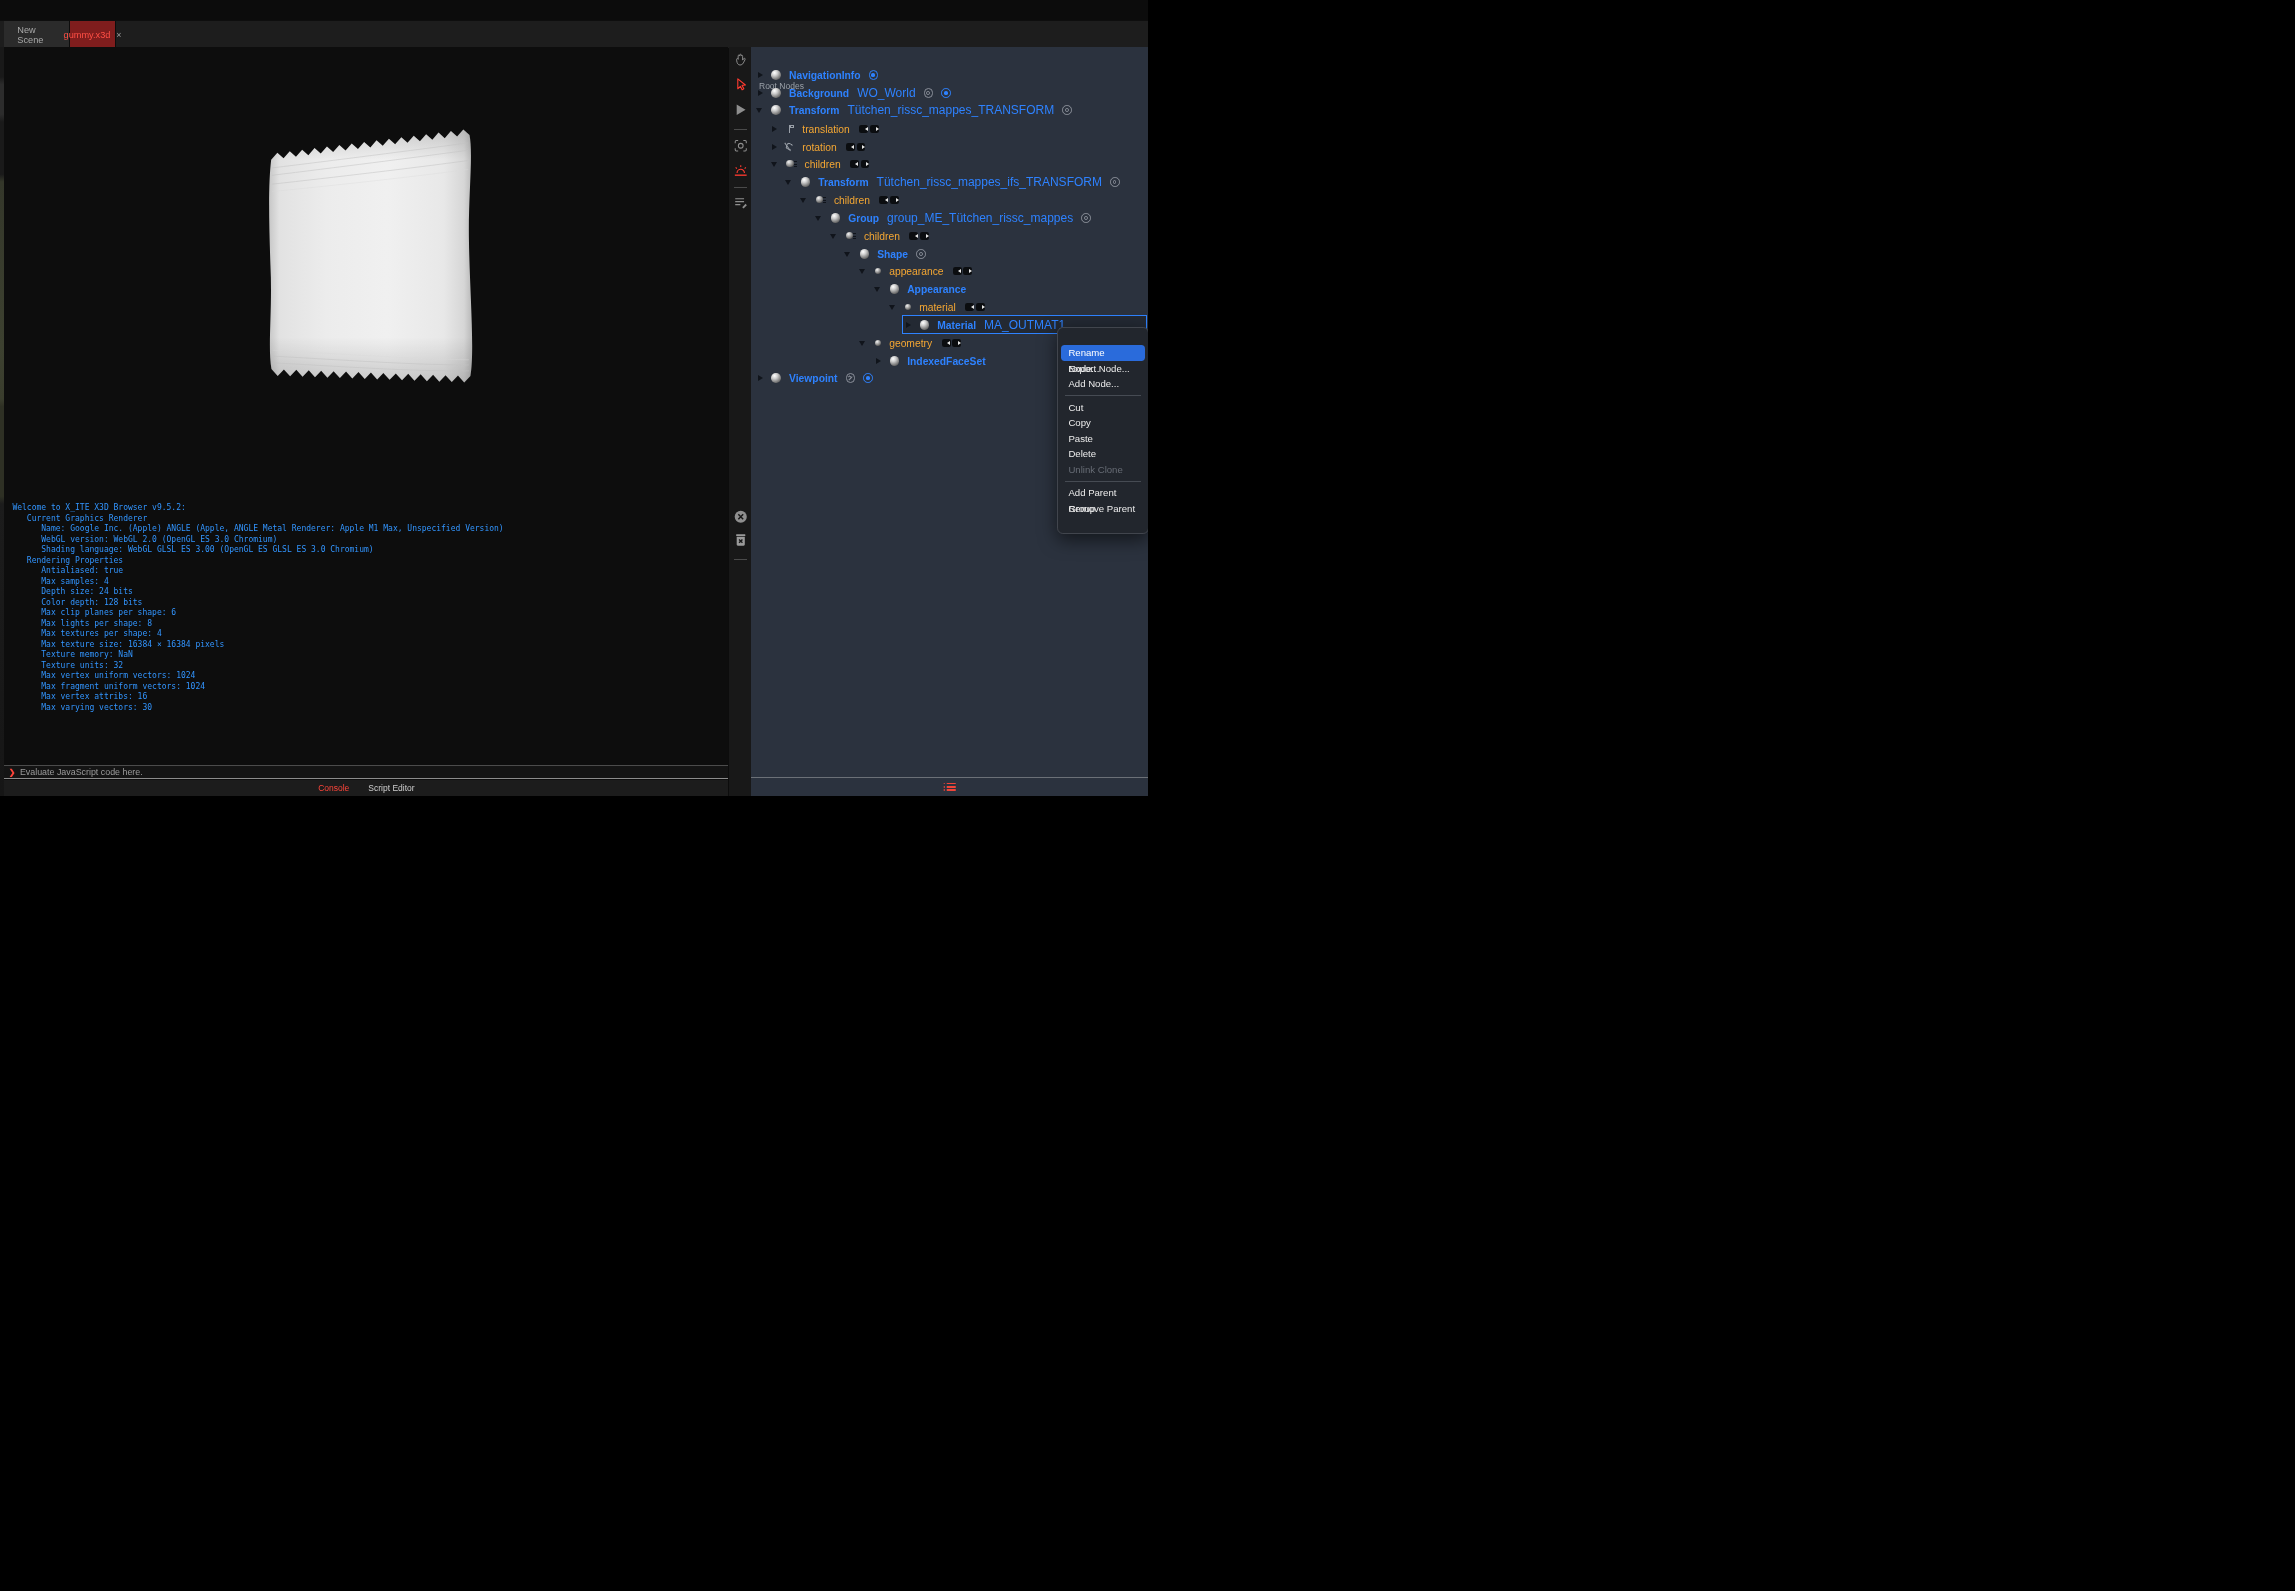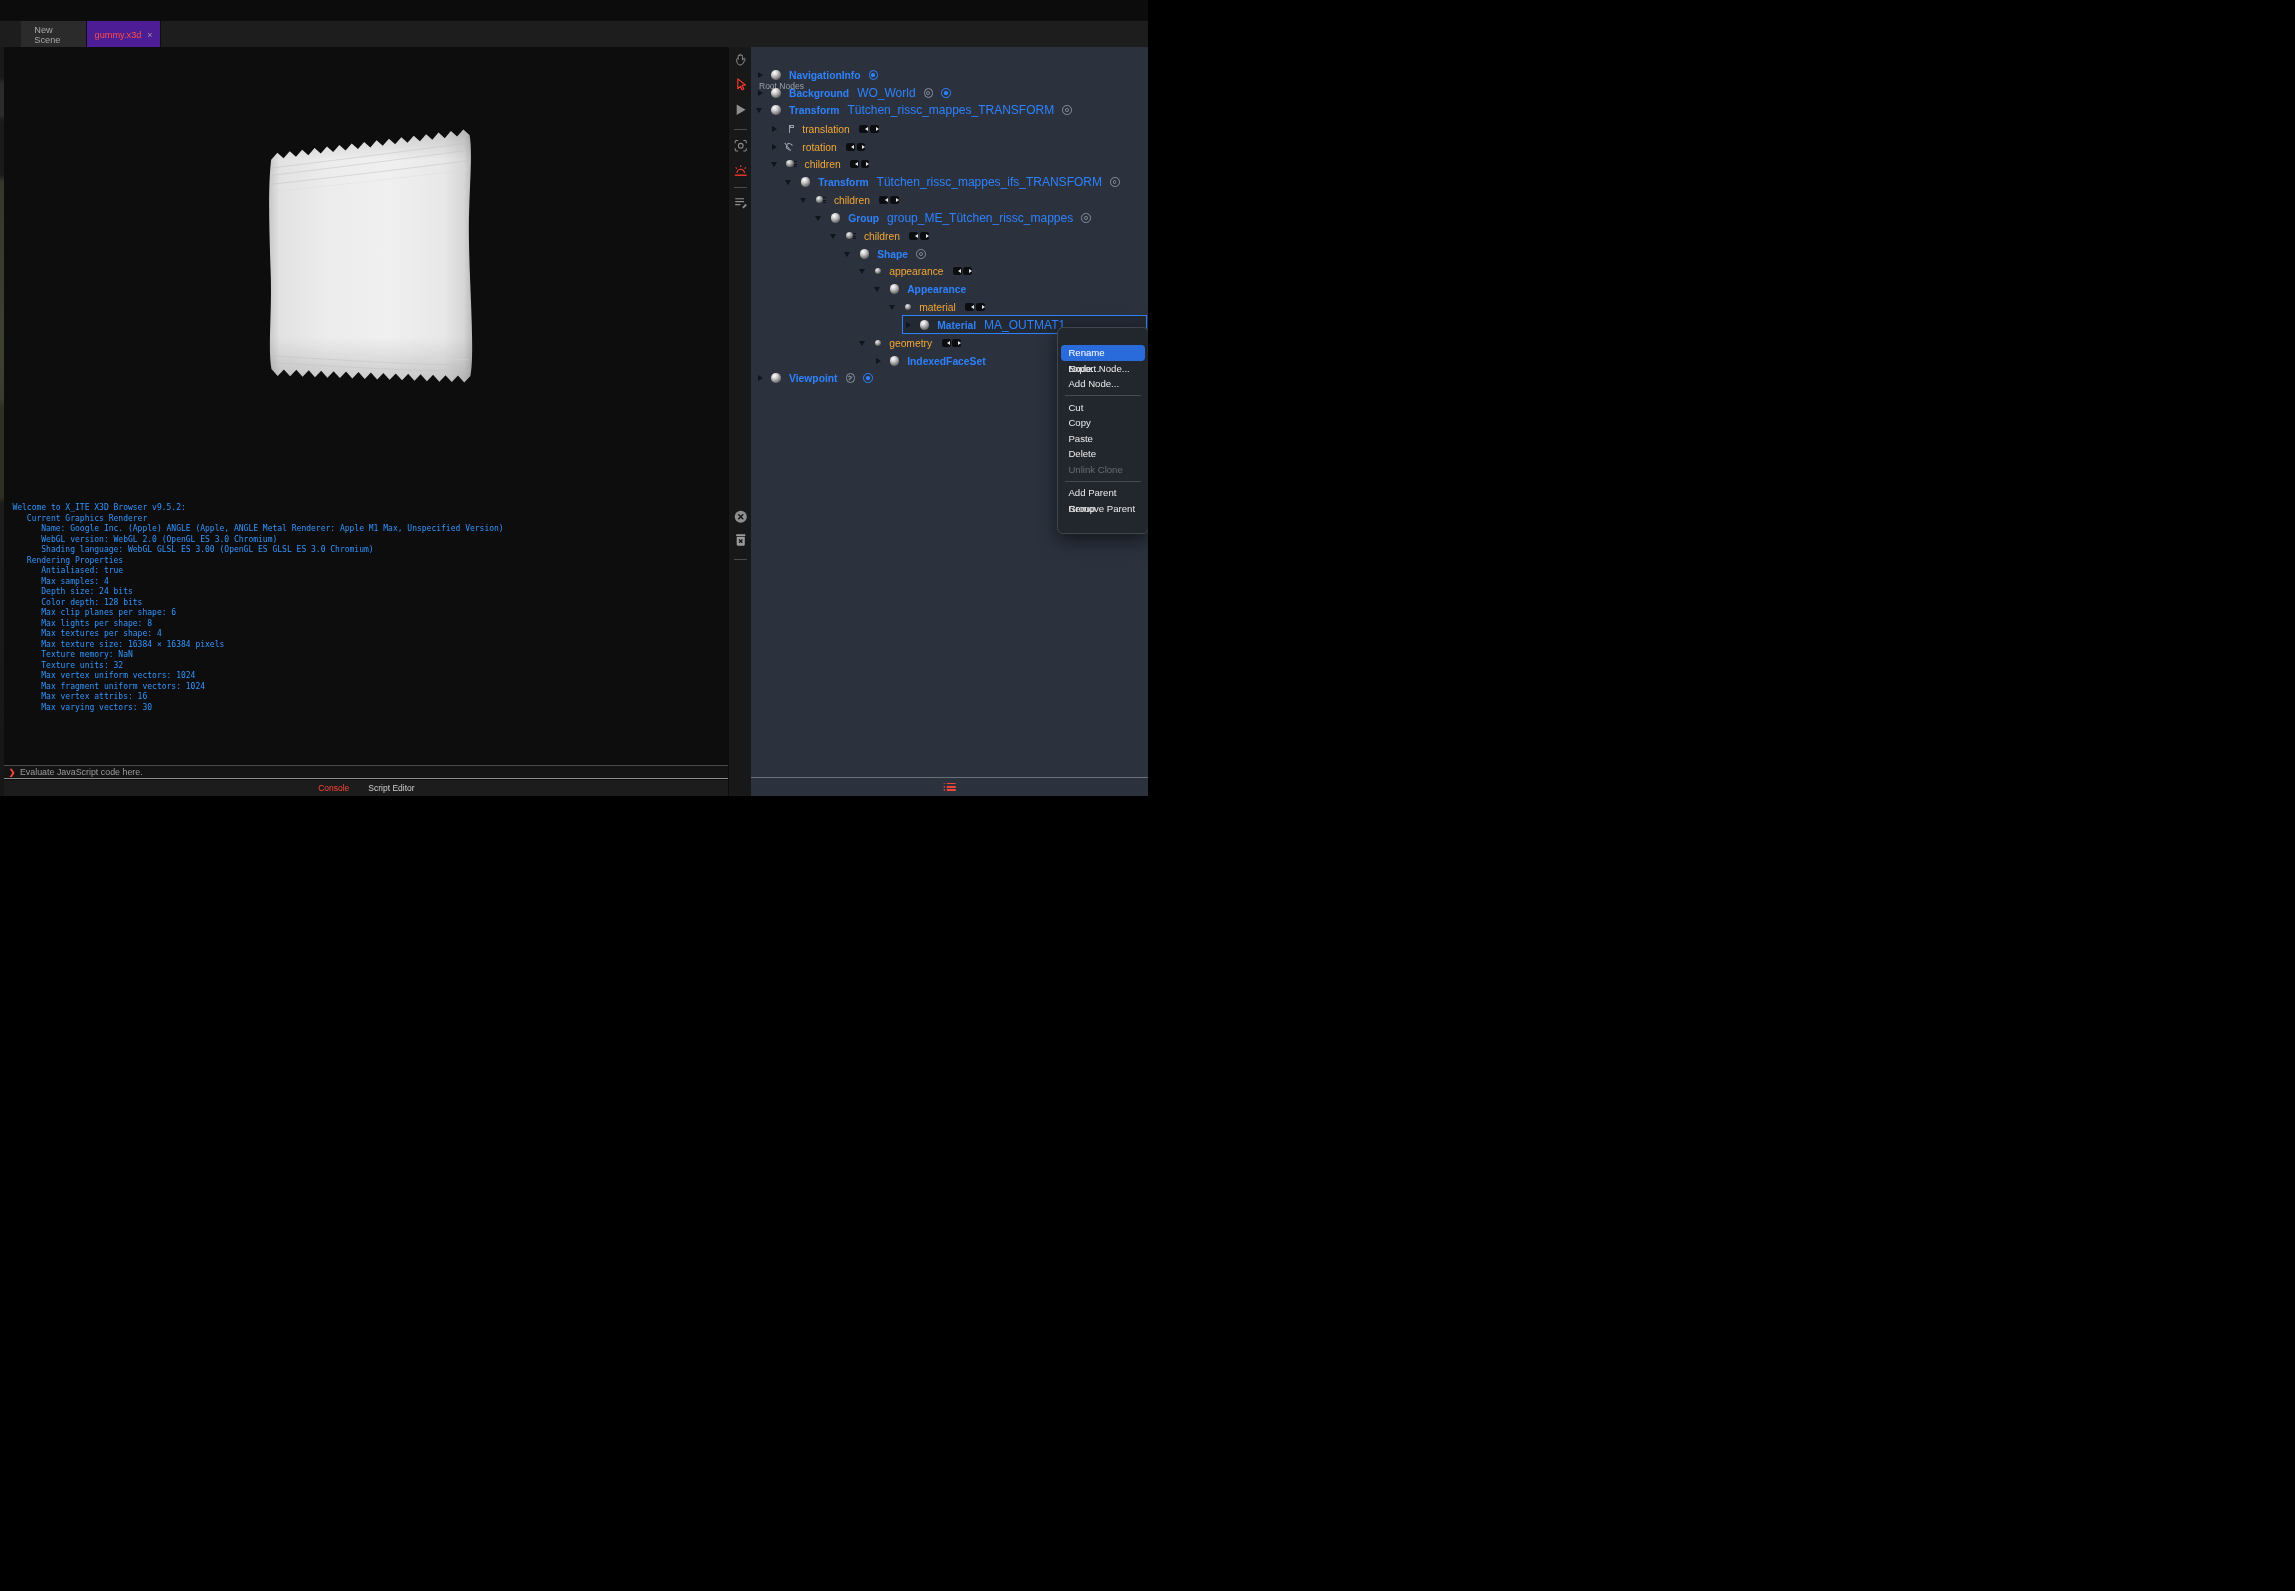--- a/index.html
+++ b/index.html
@@ -12,22 +12,22 @@
   .light{width:8.9px;height:8.9px;border-radius:50%;}
   .light.red{background:#f4645c;} .light.yellow{background:#fdbc40;} .light.green{background:#33c748;}
   .title-wrap{position:absolute;left:0;right:0;top:0;height:20px;display:flex;align-items:center;justify-content:center;gap:4.4px;}
   .doc-icon{position:relative;width:8px;height:10.3px;background:#f2f2f2;border-radius:1.5px;}
   .doc-icon:before{content:"";position:absolute;left:2.2px;top:1.5px;width:3px;height:4.4px;background:#5a5a5a;border-radius:0.7px;}
   .doc-icon:after{content:"";position:absolute;left:1.5px;bottom:0.7px;width:4.4px;height:3px;background:#c14b2e;border-radius:0.7px;}
   .title-text{color:#b6b6b6;font-size:9.2px;font-weight:bold;letter-spacing:0.1px;}
   
   .tabbar{position:absolute;left:0;top:20px;width:100%;height:27px;background:#1d1d1d;border-top:1.5px solid #0e0e0e;display:flex;}
   .tab{height:100%;display:flex;align-items:center;justify-content:center;gap:5.9px;font-size:9.2px;padding:0 13.3px;box-sizing:border-box;}
-  .tab.newscene{background:#2b2b2b;color:#a9a9a9;width:65px;margin-left:21px;}
-  .tab.gummy{background:#4c1d95;color:#ff4f45;width:75px;border-left:0.7px solid #0d0d0d;border-right:0.7px solid #0d0d0d;}
+  .tab.newscene{background:#2b2b2b;color:#a9a9a9;width:65px;margin-left:4px;}
+  .tab.gummy{background:#7f1d1d;color:#ff4f45;width:47px;border-left:0.7px solid #0d0d0d;border-right:0.7px solid #0d0d0d;}
   .tab .close{color:#9a9a9a;font-size:8.9px;}
   
   .left-strip{position:absolute;left:0;top:47px;width:4.4px;bottom:0;
     background:linear-gradient(#191919 0%,#191919 4%,#2c2c2c 5%,#2c2c2c 9%,#1a1a1a 10%,#1a1a1a 17%,
       #34372a 18%,#3d4130 40%,#3a3d2d 47%,#2e3024 48%,#2e3024 60%,#1c1c1c 61%,#161616 100%);
     border-right:0.7px solid #000;}
   
   .center-col{position:absolute;left:4.4px;top:47px;width:724px;bottom:0;background:#0d0d0d;}
   .viewport{position:absolute;left:0;top:0;width:100%;height:453px;background:#0d0d0d;overflow:hidden;}
   .console-log{position:absolute;left:8px;top:456px;margin:0;color:#3295ff;

